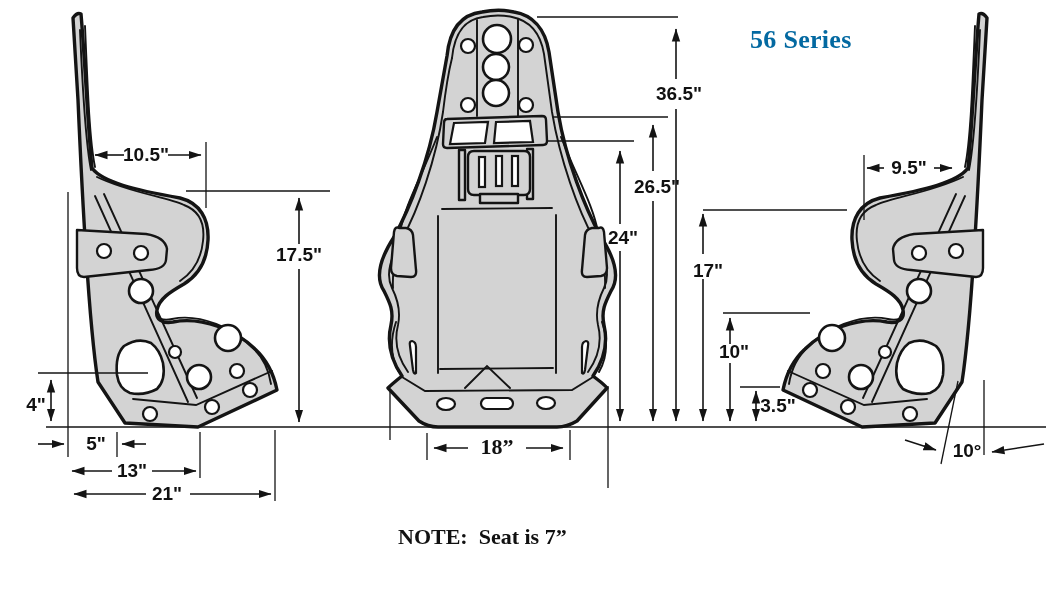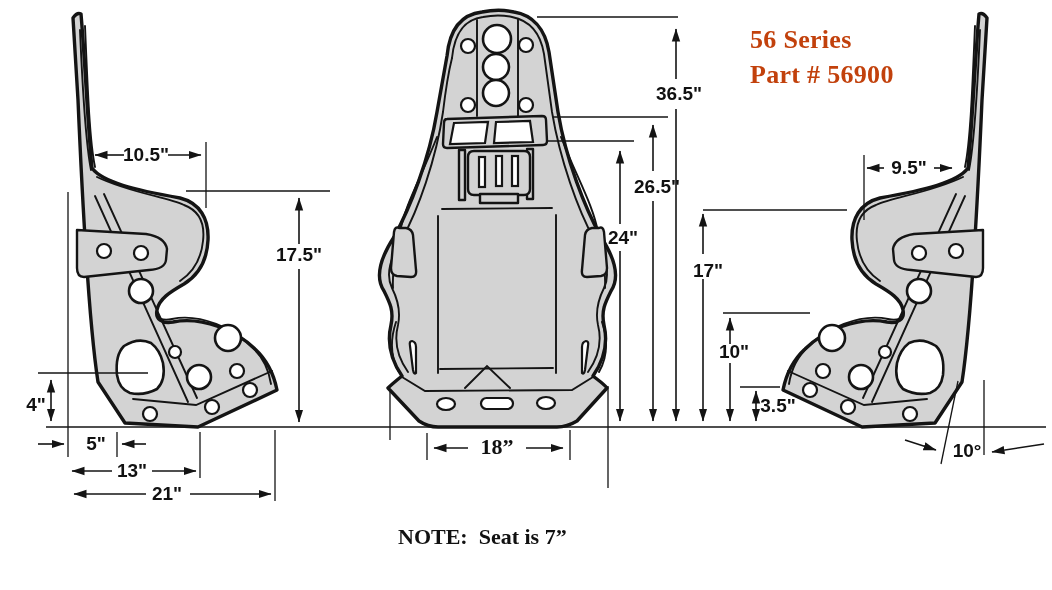--- a/index.html
+++ b/index.html
@@ -1,20 +1,20 @@
 <!DOCTYPE html>
 <html><head>
 <meta charset="utf-8">
 <style>
   html,body{margin:0;padding:0;background:#fff;}
   .stage{position:relative;width:1052px;height:590px;background:#ffffff;overflow:hidden;
          font-family:"Liberation Sans",sans-serif;}
   .stage svg{position:absolute;left:0;top:0;}
   .title-block{position:absolute;left:750px;top:22px;
-    font:bold 26px/35px "Liberation Serif",serif;color:#c2410c;letter-spacing:.3px;}
+    font:bold 26px/35px "Liberation Serif",serif;color:#0369a1;letter-spacing:.3px;}
   .note-block{position:absolute;left:398px;top:464px;
     font:bold 22px/29px "Liberation Serif",serif;color:#111;white-space:pre;}
   .dimtxt{font:bold 19px "Liberation Sans",sans-serif;fill:#111;}
   .dimtxt.serif{font:bold 22px "Liberation Serif",serif;}
   .outline{fill:#d3d3d3;stroke:#141414;stroke-width:3.4;stroke-linejoin:round;}
   .inner{fill:none;stroke:#141414;stroke-width:1.9;stroke-linecap:round;}
   .part{fill:#d3d3d3;stroke:#141414;stroke-width:2.4;stroke-linejoin:round;}
   .hole{fill:#ffffff;stroke:#141414;stroke-width:2.6;}
   .holes{fill:#ffffff;stroke:#141414;stroke-width:2.2;}
   .dim{fill:none;stroke:#141414;stroke-width:1.6;}
@@ -208,21 +208,20 @@
     <path class="ref" d="M941,464 L958,381"></path>
     <path class="ref" d="M984,380 L984,455"></path>
     <path class="dim" d="M905,440 L936,450" marker-end="url(#ah)"></path>
     <path class="dim" d="M1044,444 L992,452" marker-end="url(#ah)"></path>
     <text class="dimtxt" x="967" y="457" text-anchor="middle">10°</text>
   </g>
 </svg>
 
 <div class="title-block">
   <div>56 Series</div>
-  <div>Part # 56900</div>
 </div>
 
 <div class="note-block">
   <div>NOTE:  Seat is 7”</div>
   
   
 </div>
 </div>
 
 </body></html>

